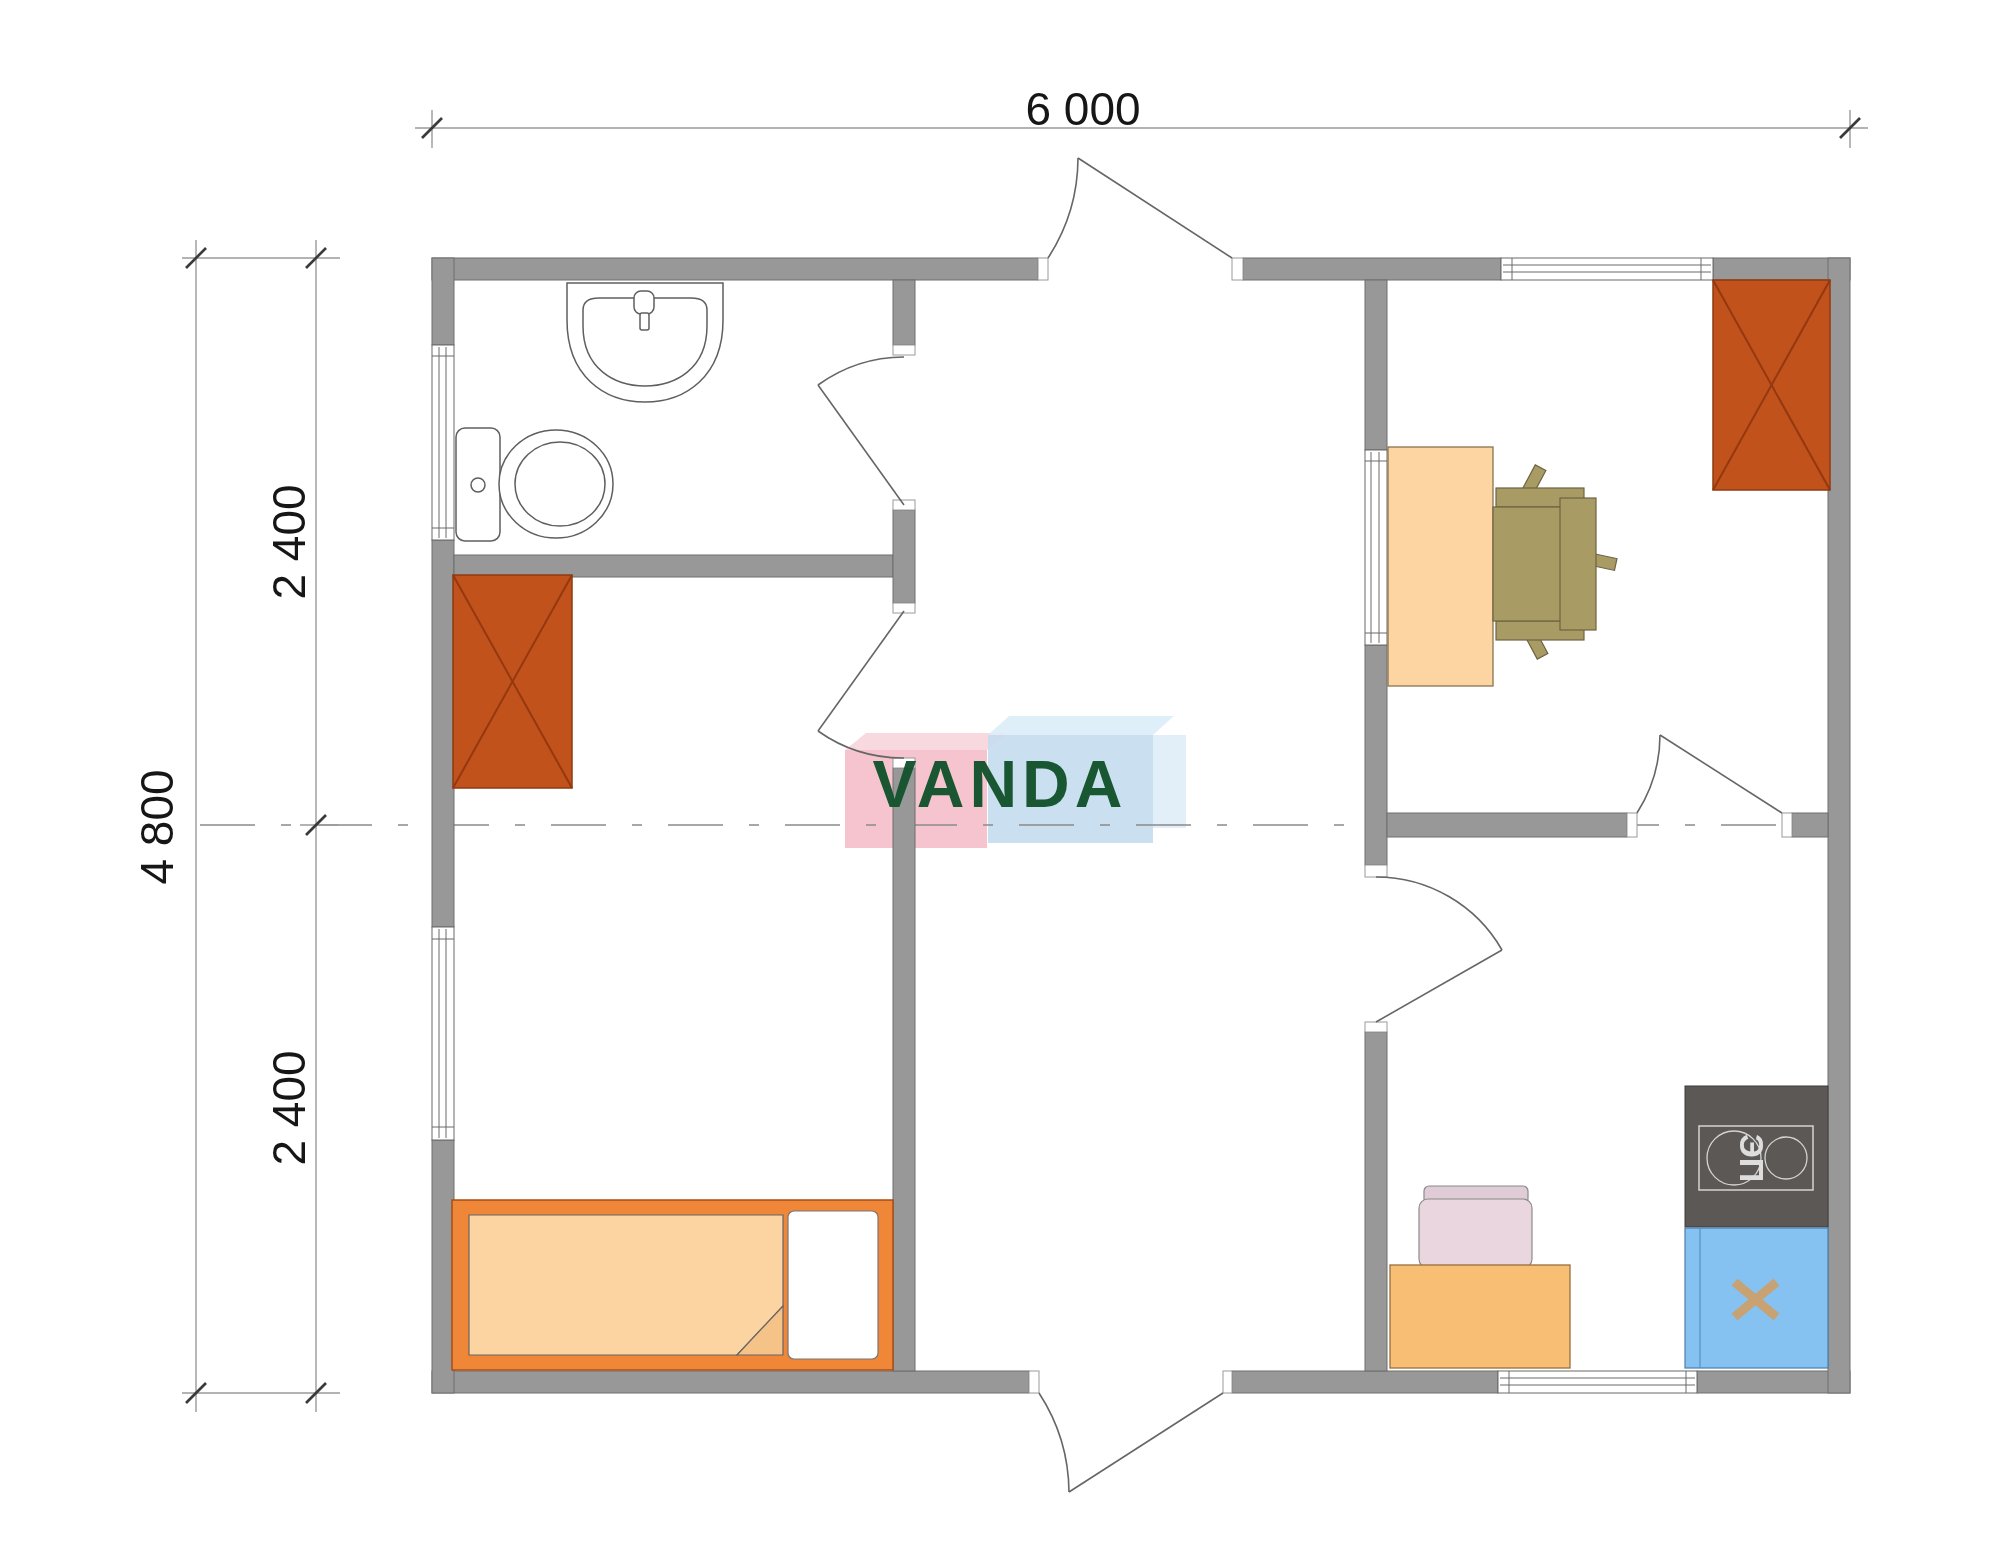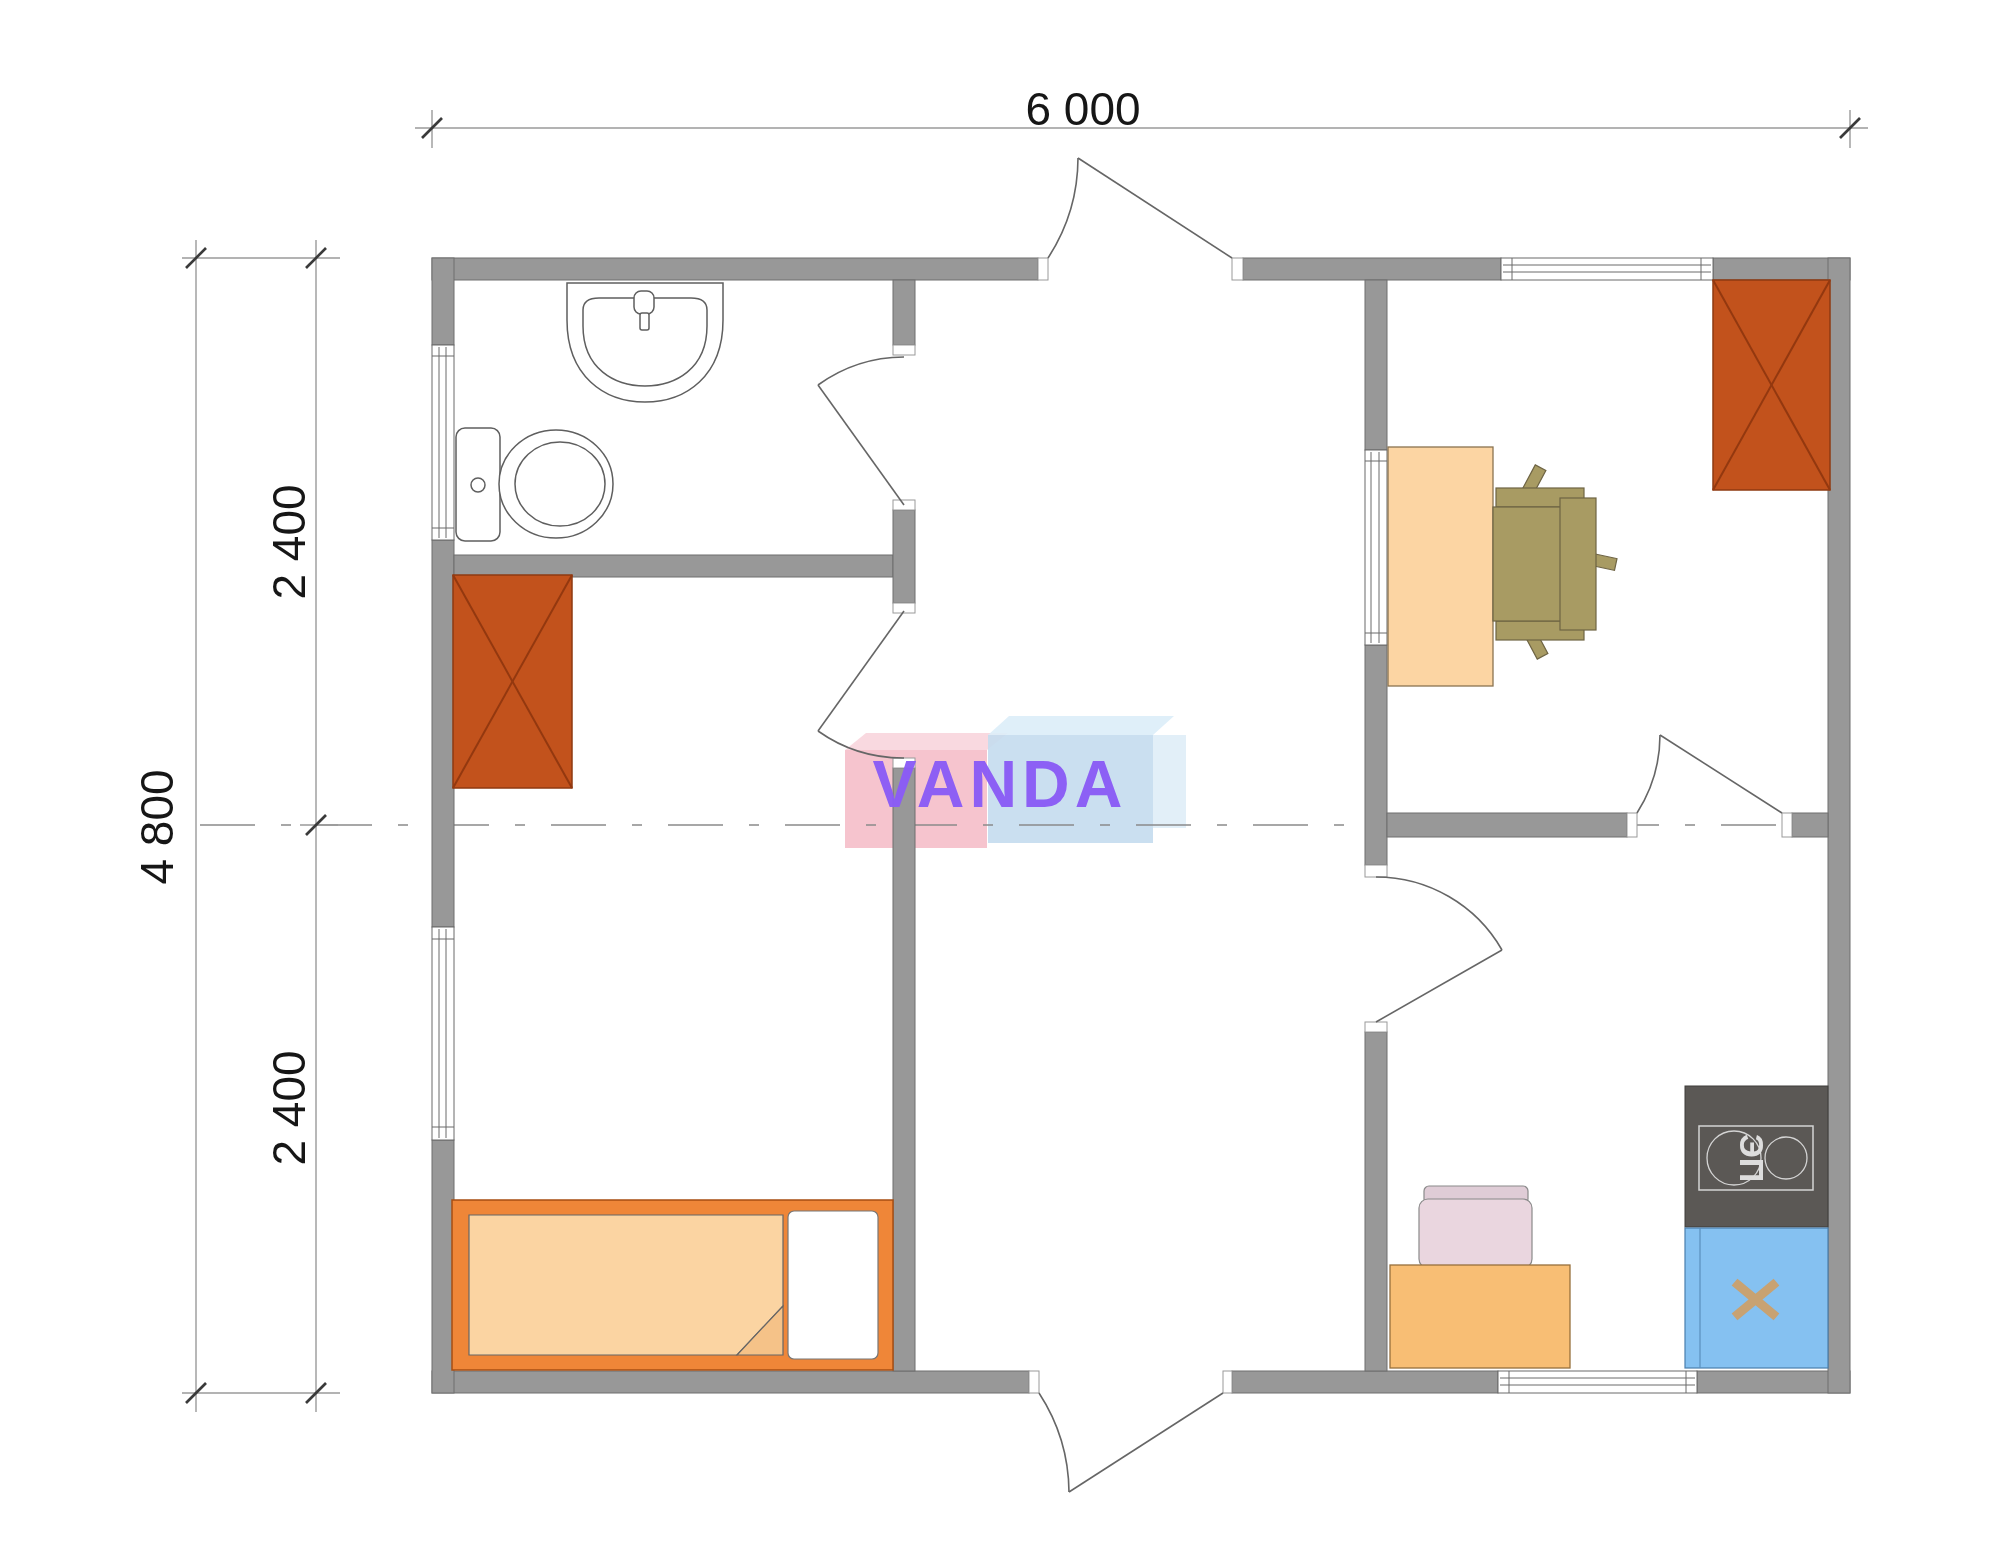--- a/index.html
+++ b/index.html
@@ -4,21 +4,21 @@
 <style>
   html,body{margin:0;padding:0;background:#fff;}
   .canvas{position:relative;width:2000px;height:1563px;background:#ffffff;overflow:hidden;
           font-family:"Liberation Sans",sans-serif;}
   svg{position:absolute;left:0;top:0;}
   .dim-label{position:absolute;font-size:46px;color:#161616;white-space:nowrap;
              font-family:"Liberation Sans",sans-serif;}
   .dim-label.vert{transform:translate(-50%,-50%) rotate(-90deg);transform-origin:center;}
   .dim-label.horiz{transform:translate(-50%,0);}
   .watermark-text{position:absolute;left:1000px;top:746px;transform:translate(-50%,0);
-                  font-size:66px;font-weight:bold;color:#8b5cf6;letter-spacing:5px;
+                  font-size:66px;font-weight:bold;color:#14532d;letter-spacing:5px;
                   opacity:0.97;white-space:nowrap;}
 </style>
 </head>
 <body>
 
 <div class="canvas">
 
 <svg width="2000" height="1563" viewBox="0 0 2000 1563">
 
   <g>

